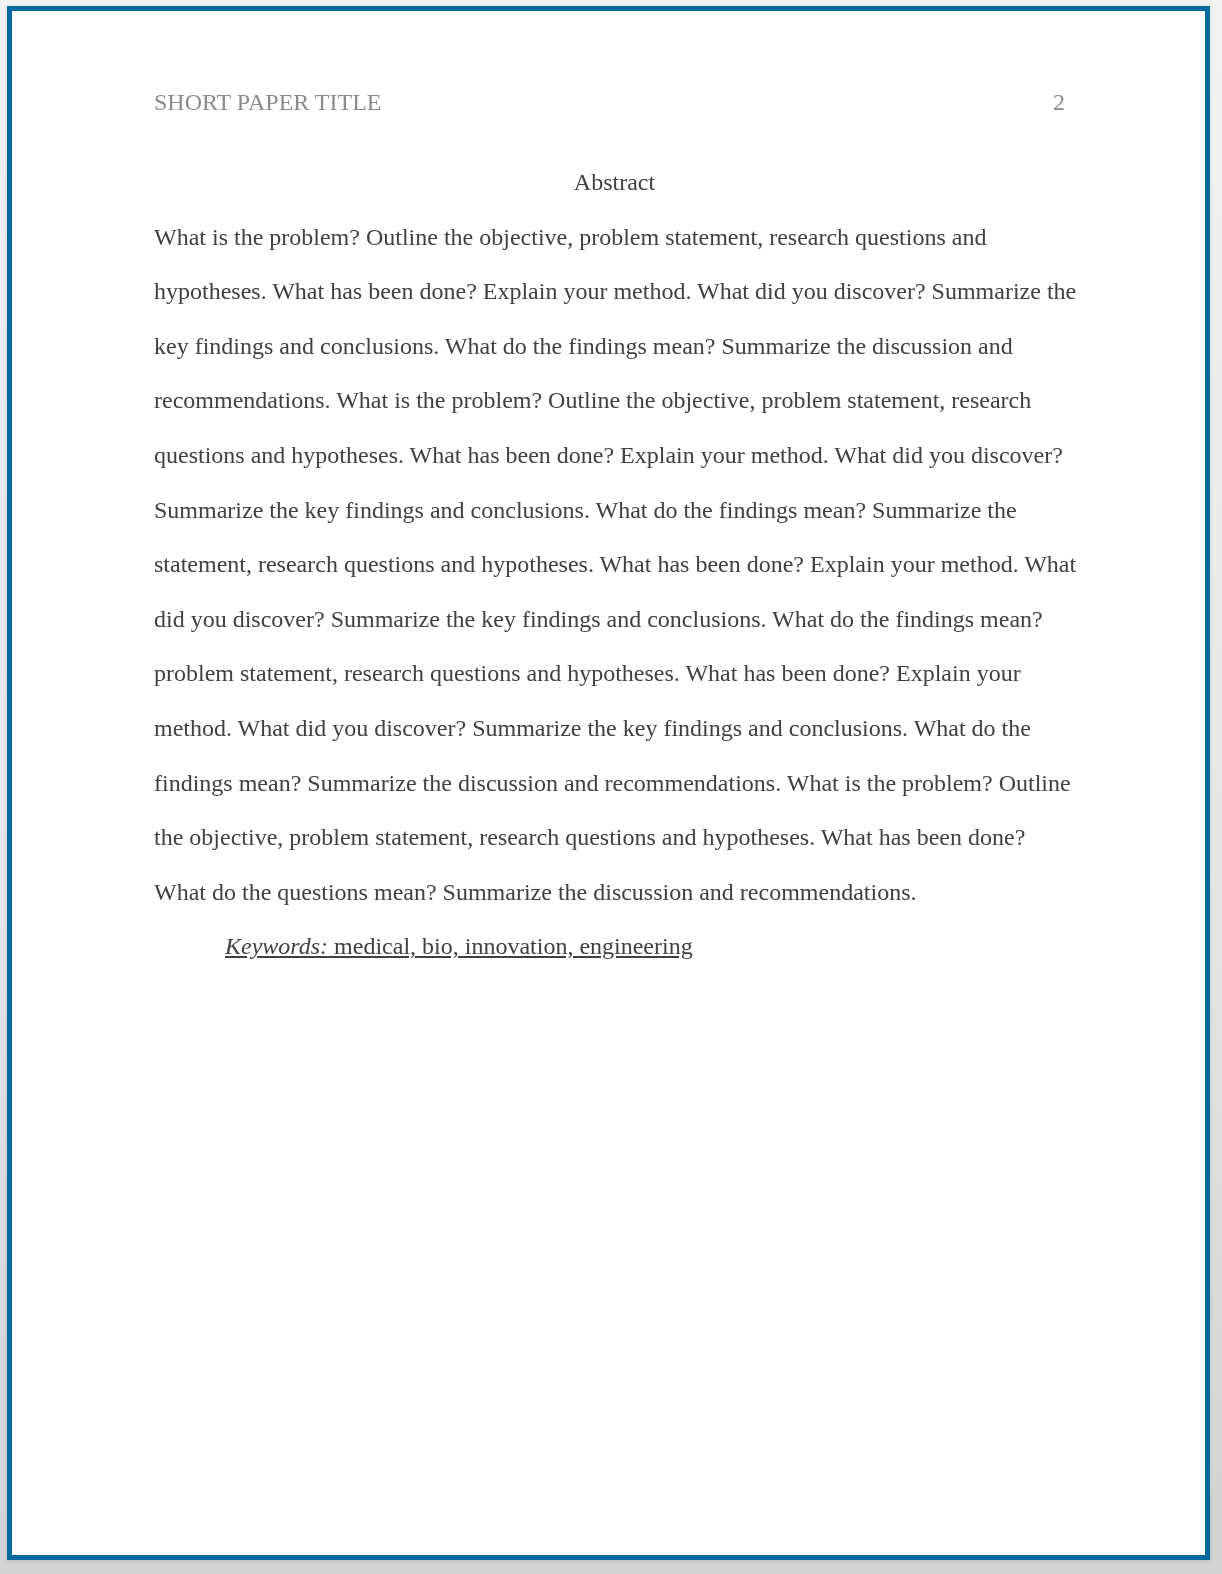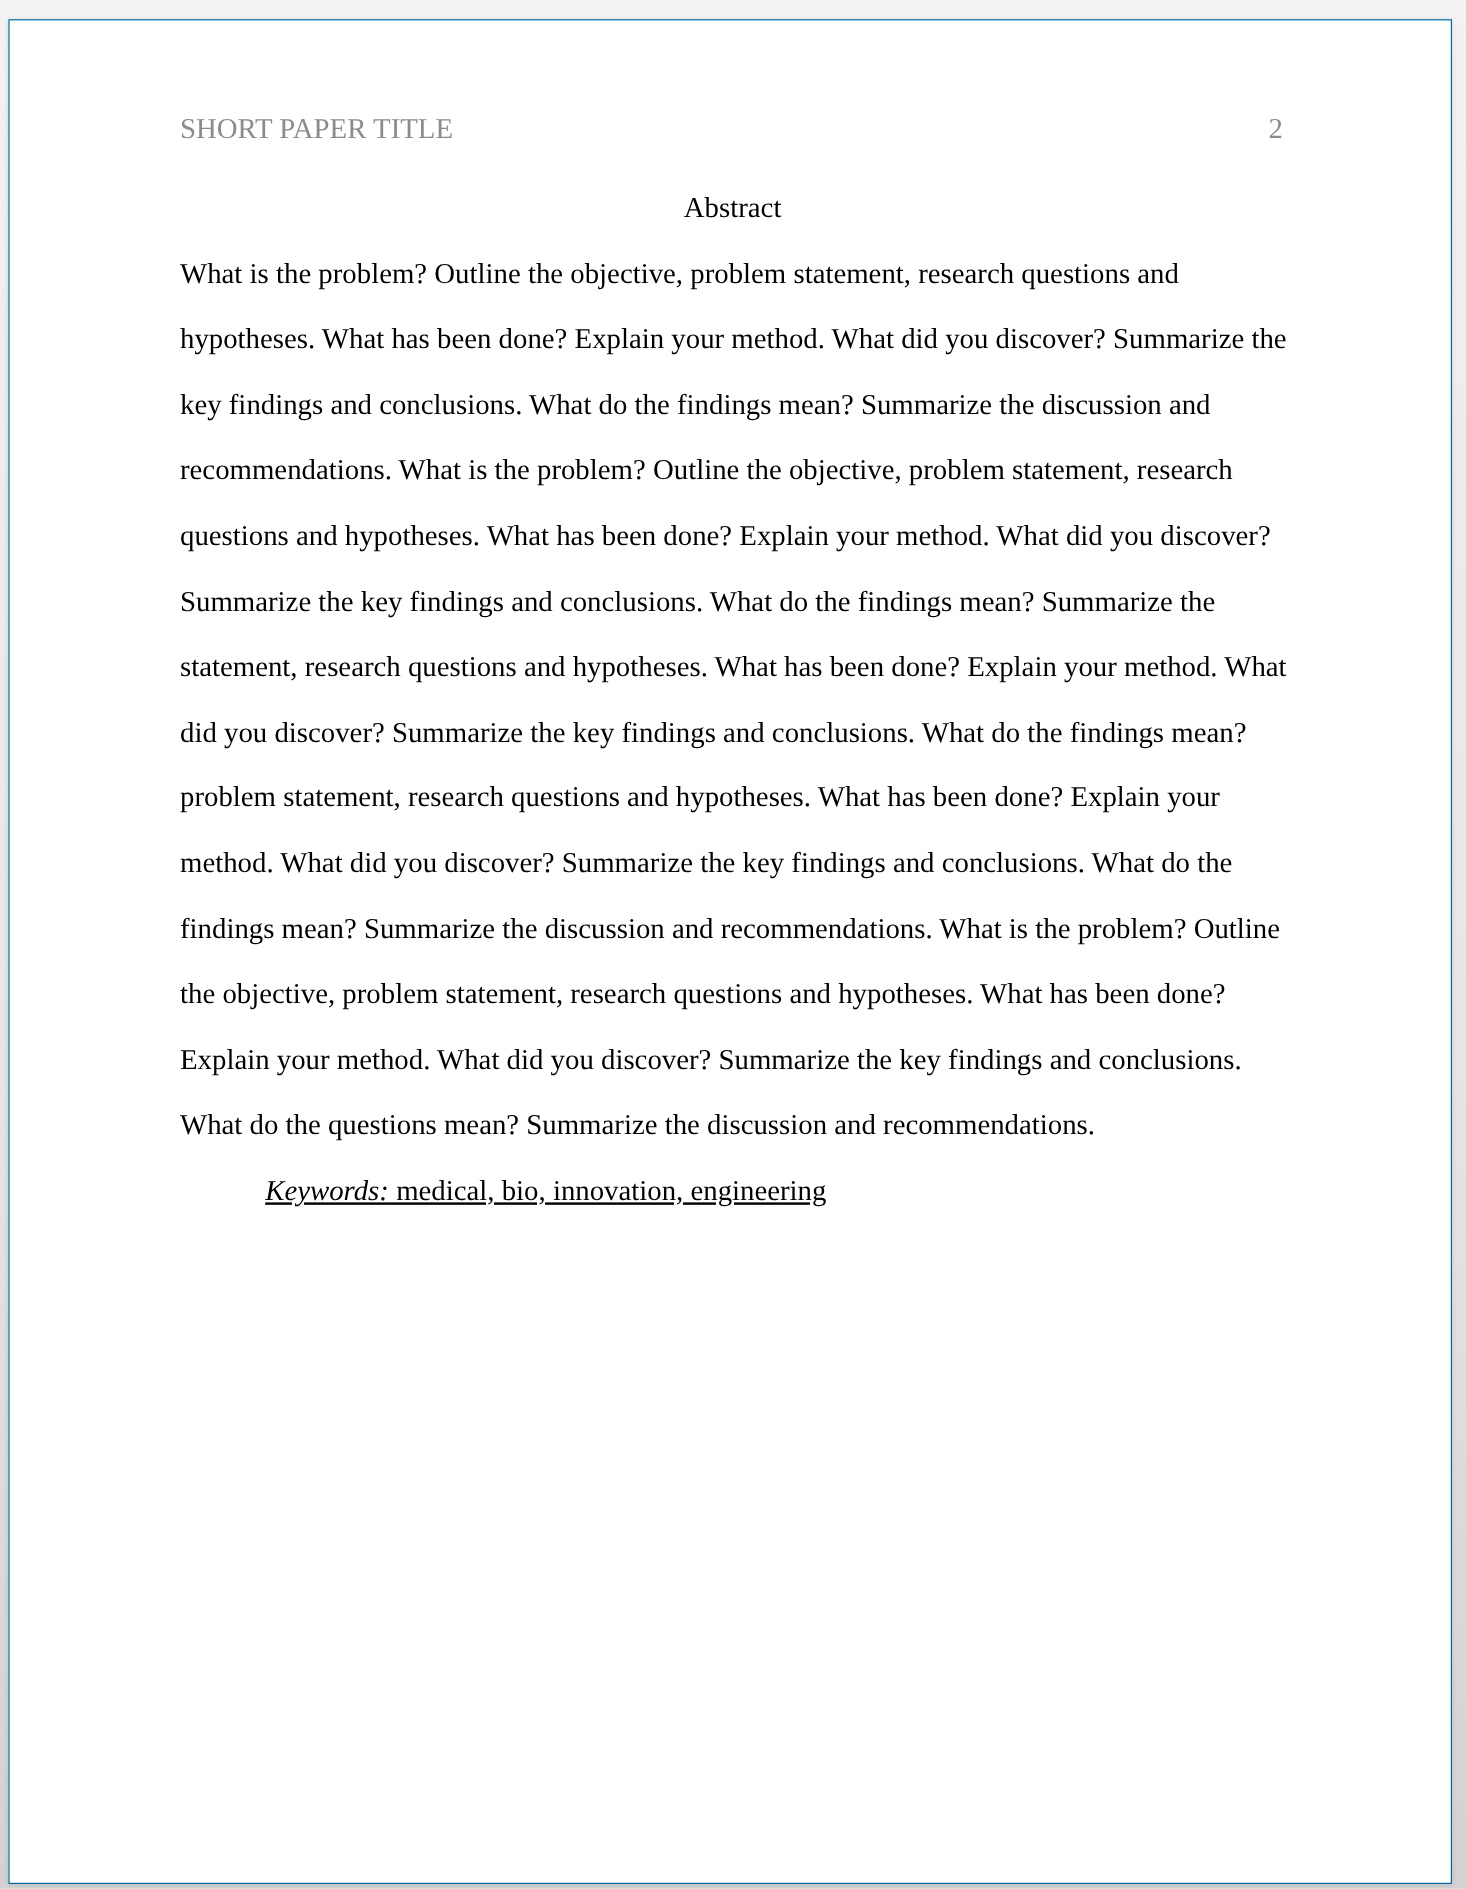--- a/index.html
+++ b/index.html
@@ -8,48 +8,48 @@
   }
   body {
     width: 1222px;
     height: 1574px;
     background: linear-gradient(180deg, #f2f2f2 0%, #e6e6e6 55%, #d2d2d2 100%);
     font-family: "Liberation Serif", "DejaVu Serif", serif;
     overflow: hidden;
   }
   .sheet {
     position: relative;
-    margin: 16px 8px 0 7px;
+    margin: 6px 8px 0 7px;
     width: 1203px;
     height: 1554px;
     background: #ffffff;
-    border: 1px solid #0369a1;
+    border: 5px solid #0369a1;
     box-shadow: 0 1px 4px rgba(0,0,0,0.12);
     box-sizing: border-box;
   }
   .running-header {
     position: absolute;
     top: 77px;
     left: 142px;
     right: 140px;
     display: flex;
     justify-content: space-between;
     align-items: baseline;
     font-size: 24px;
     color: #8b8b8b;
     line-height: 28px;
   }
   .doc-body {
     position: absolute;
-    top: 130px;
+    top: 144px;
     left: 142px;
     width: 921px;
     font-size: 24px;
     line-height: 54.6px;
-    color: #000000;
+    color: #404040;
   }
   .abstract-heading {
     text-align: center;
     font-weight: normal;
     font-size: 24px;
     line-height: 54.6px;
     margin: 0;
   }
   .abstract-lines div {
     white-space: nowrap;
@@ -82,21 +82,20 @@
         <div>key findings and conclusions. What do the findings mean? Summarize the discussion and</div>
         <div>recommendations. What is the problem? Outline the objective, problem statement, research</div>
         <div>questions and hypotheses. What has been done? Explain your method. What did you discover?</div>
         <div>Summarize the key findings and conclusions. What do the findings mean? Summarize the</div>
         <div>statement, research questions and hypotheses. What has been done? Explain your method. What</div>
         <div>did you discover? Summarize the key findings and conclusions. What do the findings mean?</div>
         <div>problem statement, research questions and hypotheses. What has been done? Explain your</div>
         <div>method. What did you discover? Summarize the key findings and conclusions. What do the</div>
         <div>findings mean? Summarize the discussion and recommendations. What is the problem? Outline</div>
         <div>the objective, problem statement, research questions and hypotheses. What has been done?</div>
-        <div>Explain your method. What did you discover? Summarize the key findings and conclusions.</div>
         <div>What do the questions mean? Summarize the discussion and recommendations.</div>
       </div>
 
     <div class="keywords-line">
       <span class="keywords-label">Keywords:</span><span> medical, bio, innovation, engineering</span>
     </div>
   </div>
 
 </div>
 

